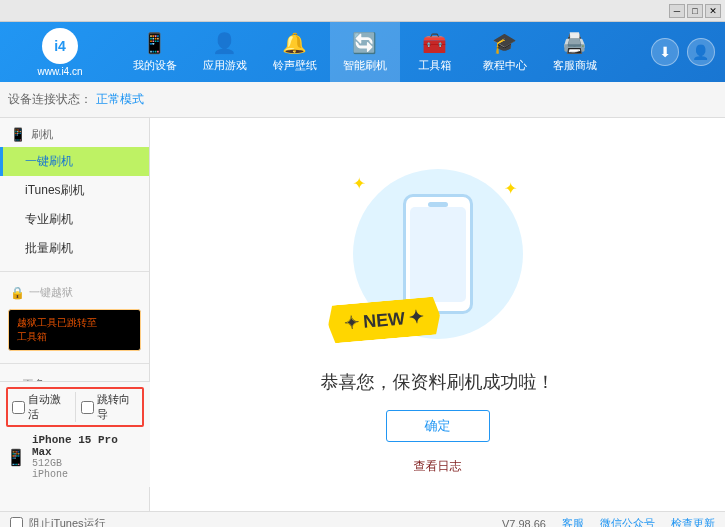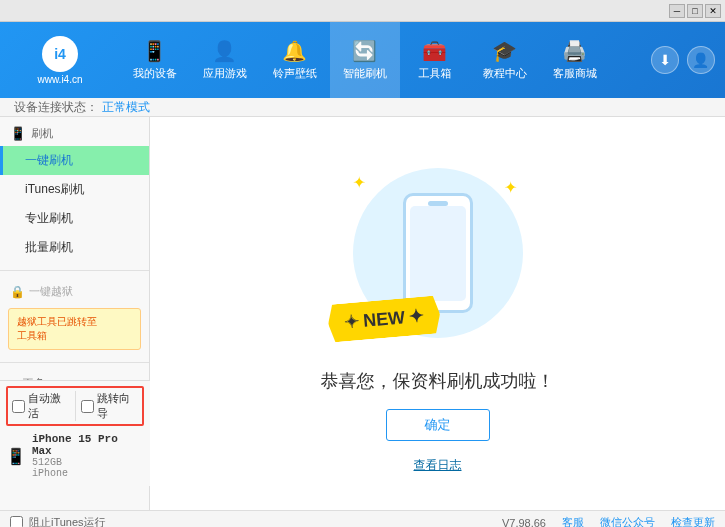--- a/index.html
+++ b/index.html
@@ -20,21 +20,21 @@
       border: 1px solid #aaa;
       background: #d8d8d8;
       margin-left: 2px;
       cursor: pointer;
       display: flex; align-items: center; justify-content: center;
       font-size: 9px;
     }
 
     
     .header {
-      height: 76px;
+      height: 60px;
       background: linear-gradient(135deg, #2196F3 0%, #1976D2 100%);
       display: flex;
       align-items: center;
     }
     .logo-area {
       width: 120px;
       display: flex;
       flex-direction: column;
       align-items: center;
       justify-content: center;
@@ -89,26 +89,26 @@
       background: rgba(255,255,255,0.2);
       border: 1px solid rgba(255,255,255,0.4);
       color: white;
       display: flex; align-items: center; justify-content: center;
       cursor: pointer;
       font-size: 14px;
     }
 
     
     .status-bar {
-      height: 19px;
+      height: 36px;
       background: #f5f5f5;
       border-bottom: 1px solid #ddd;
       display: flex;
       align-items: center;
-      padding: 0 14px;
+      padding: 0 8px;
       font-size: 12px;
       color: #333;
     }
     .status-label { color: #666; }
     .status-value { color: #2196F3; font-weight: normal; margin-left: 4px; }
 
     
     .sidebar {
       width: 150px;
       background: #f8f8f8;
@@ -131,21 +131,21 @@
       font-size: 13px;
       color: #2196F3;
     }
     .sidebar-item {
       padding: 6px 10px 6px 25px;
       color: #333;
       cursor: pointer;
       font-size: 12px;
     }
     .sidebar-item.active {
-      background: #86efac;
+      background: #bef264;
       color: #1976D2;
       border-left: 3px solid #2196F3;
       padding-left: 22px;
     }
     .sidebar-divider {
       height: 1px;
       background: #e0e0e0;
       margin: 4px 0;
     }
     .sidebar-disabled {
@@ -156,21 +156,21 @@
       align-items: center;
     }
     .sidebar-disabled-icon {
       margin-right: 4px;
       font-size: 12px;
       color: #bbb;
     }
     .sidebar-note {
       margin: 4px 8px;
       padding: 6px 8px;
-      background: #fef9c3;
+      background: #000000;
       border: 1px solid #ffcc80;
       border-radius: 3px;
       font-size: 10px;
       color: #e65100;
       line-height: 1.4;
     }
 
     
     .content {
       flex: 1;
@@ -265,24 +265,23 @@
       color: #2196F3;
       border-radius: 3px;
       cursor: pointer;
       font-size: 13px;
       display: flex;
       align-items: center;
       justify-content: center;
     }
 
     .log-link {
-      color: #0369a1;
+      color: #7f1d1d;
       cursor: pointer;
       font-size: 12px;
-      text-decoration: underline;
     }
 
     
     .footer {
       height: 24px;
       background: #f5f5f5;
       border-top: 1px solid #ddd;
       display: flex;
       align-items: center;
       padding: 0 10px;

